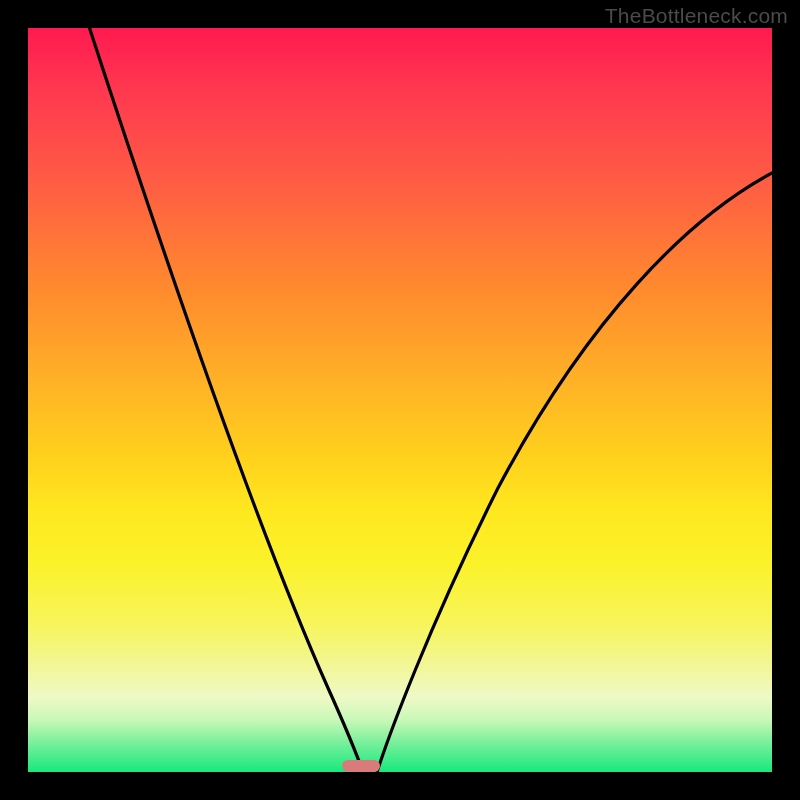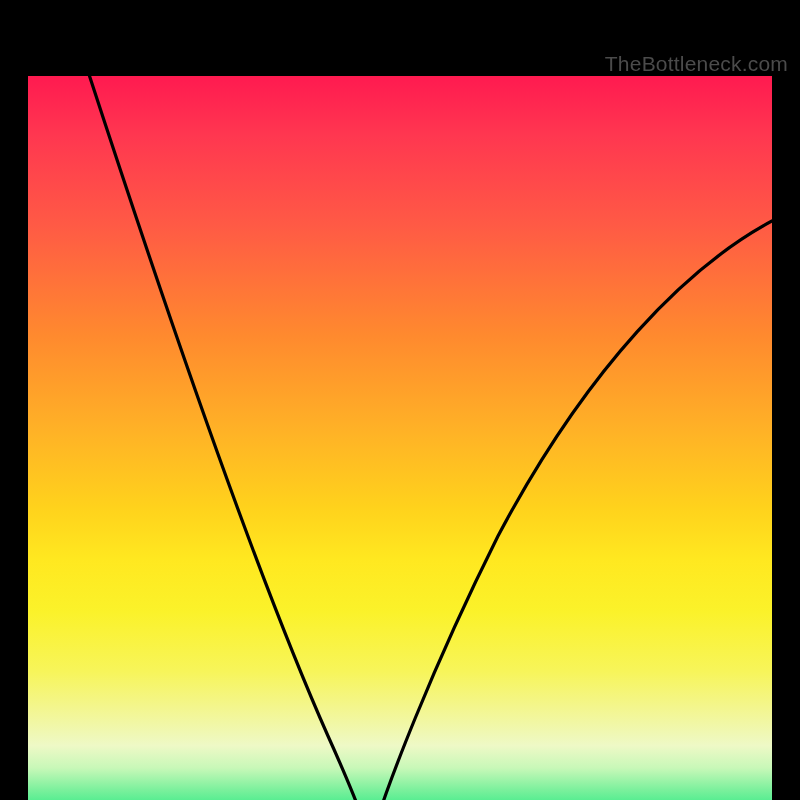--- a/index.html
+++ b/index.html
@@ -9,21 +9,20 @@
     height: 800px;
     overflow: hidden;
     background: #000;
     font-family: Arial, Helvetica, sans-serif;
   }
   .frame {
     position: absolute;
     left: 0; top: 0;
     width: 800px; height: 688px;
     background: #000;
-    margin-top: 48px;
   }
   .plot {
     position: absolute;
     left: 28px;
     top: 28px;
     width: 744px;
     height: 744px;
     background: linear-gradient(to bottom,
       #ff1a50 0%,
       #ff3750 8%,

